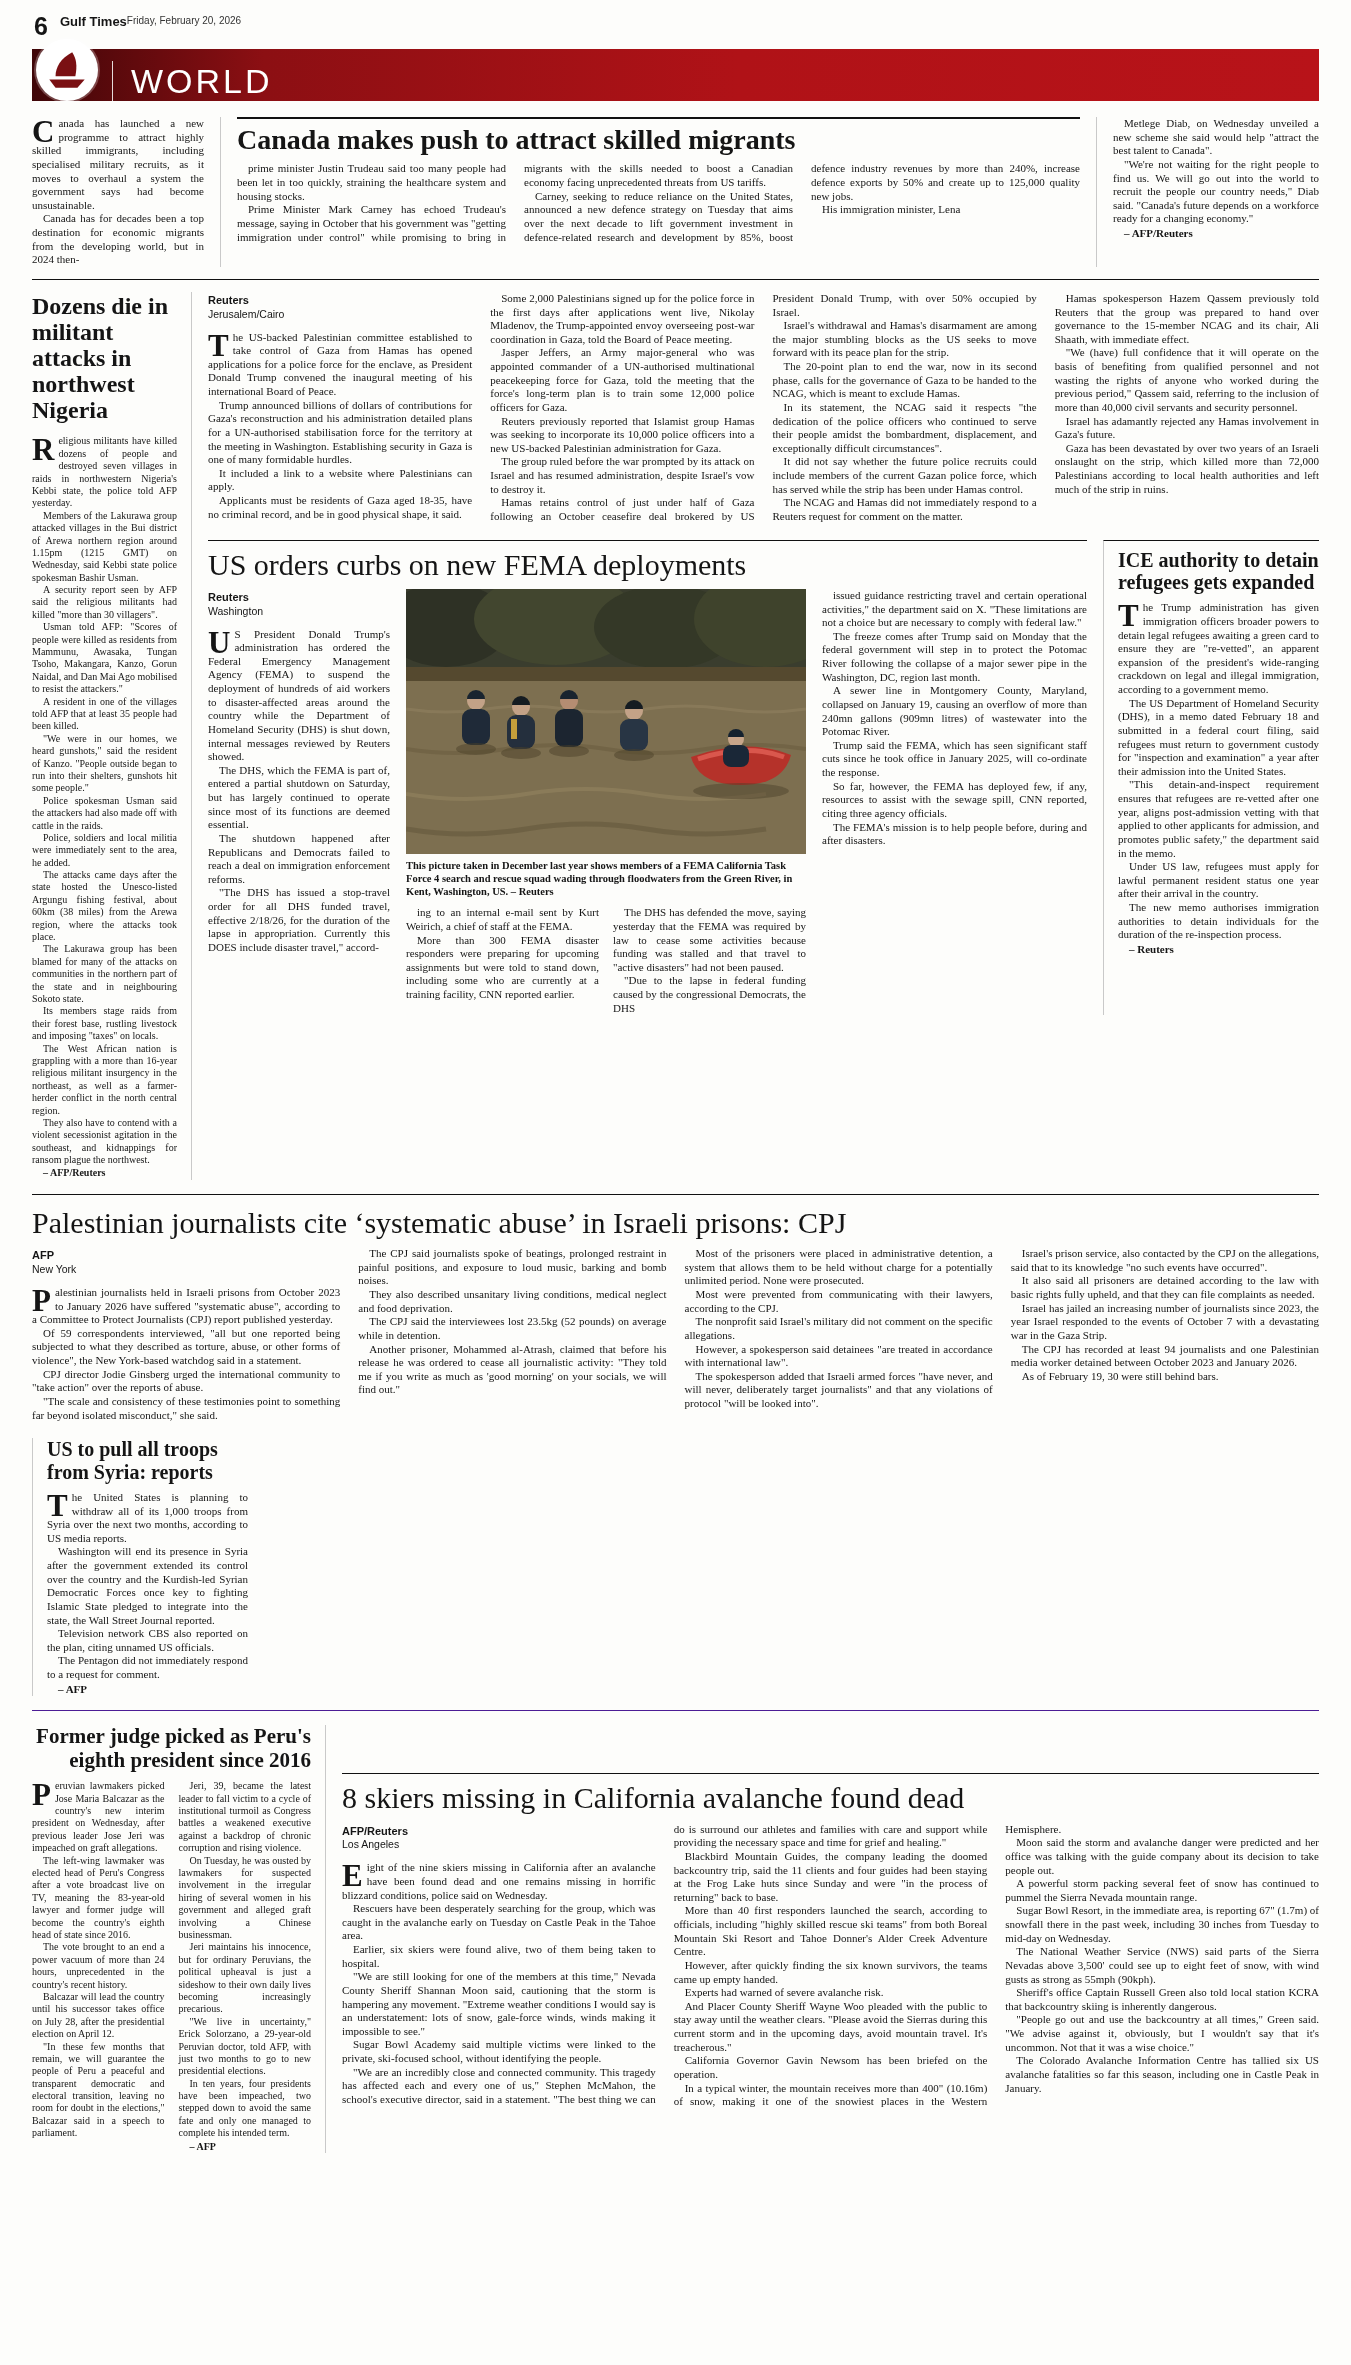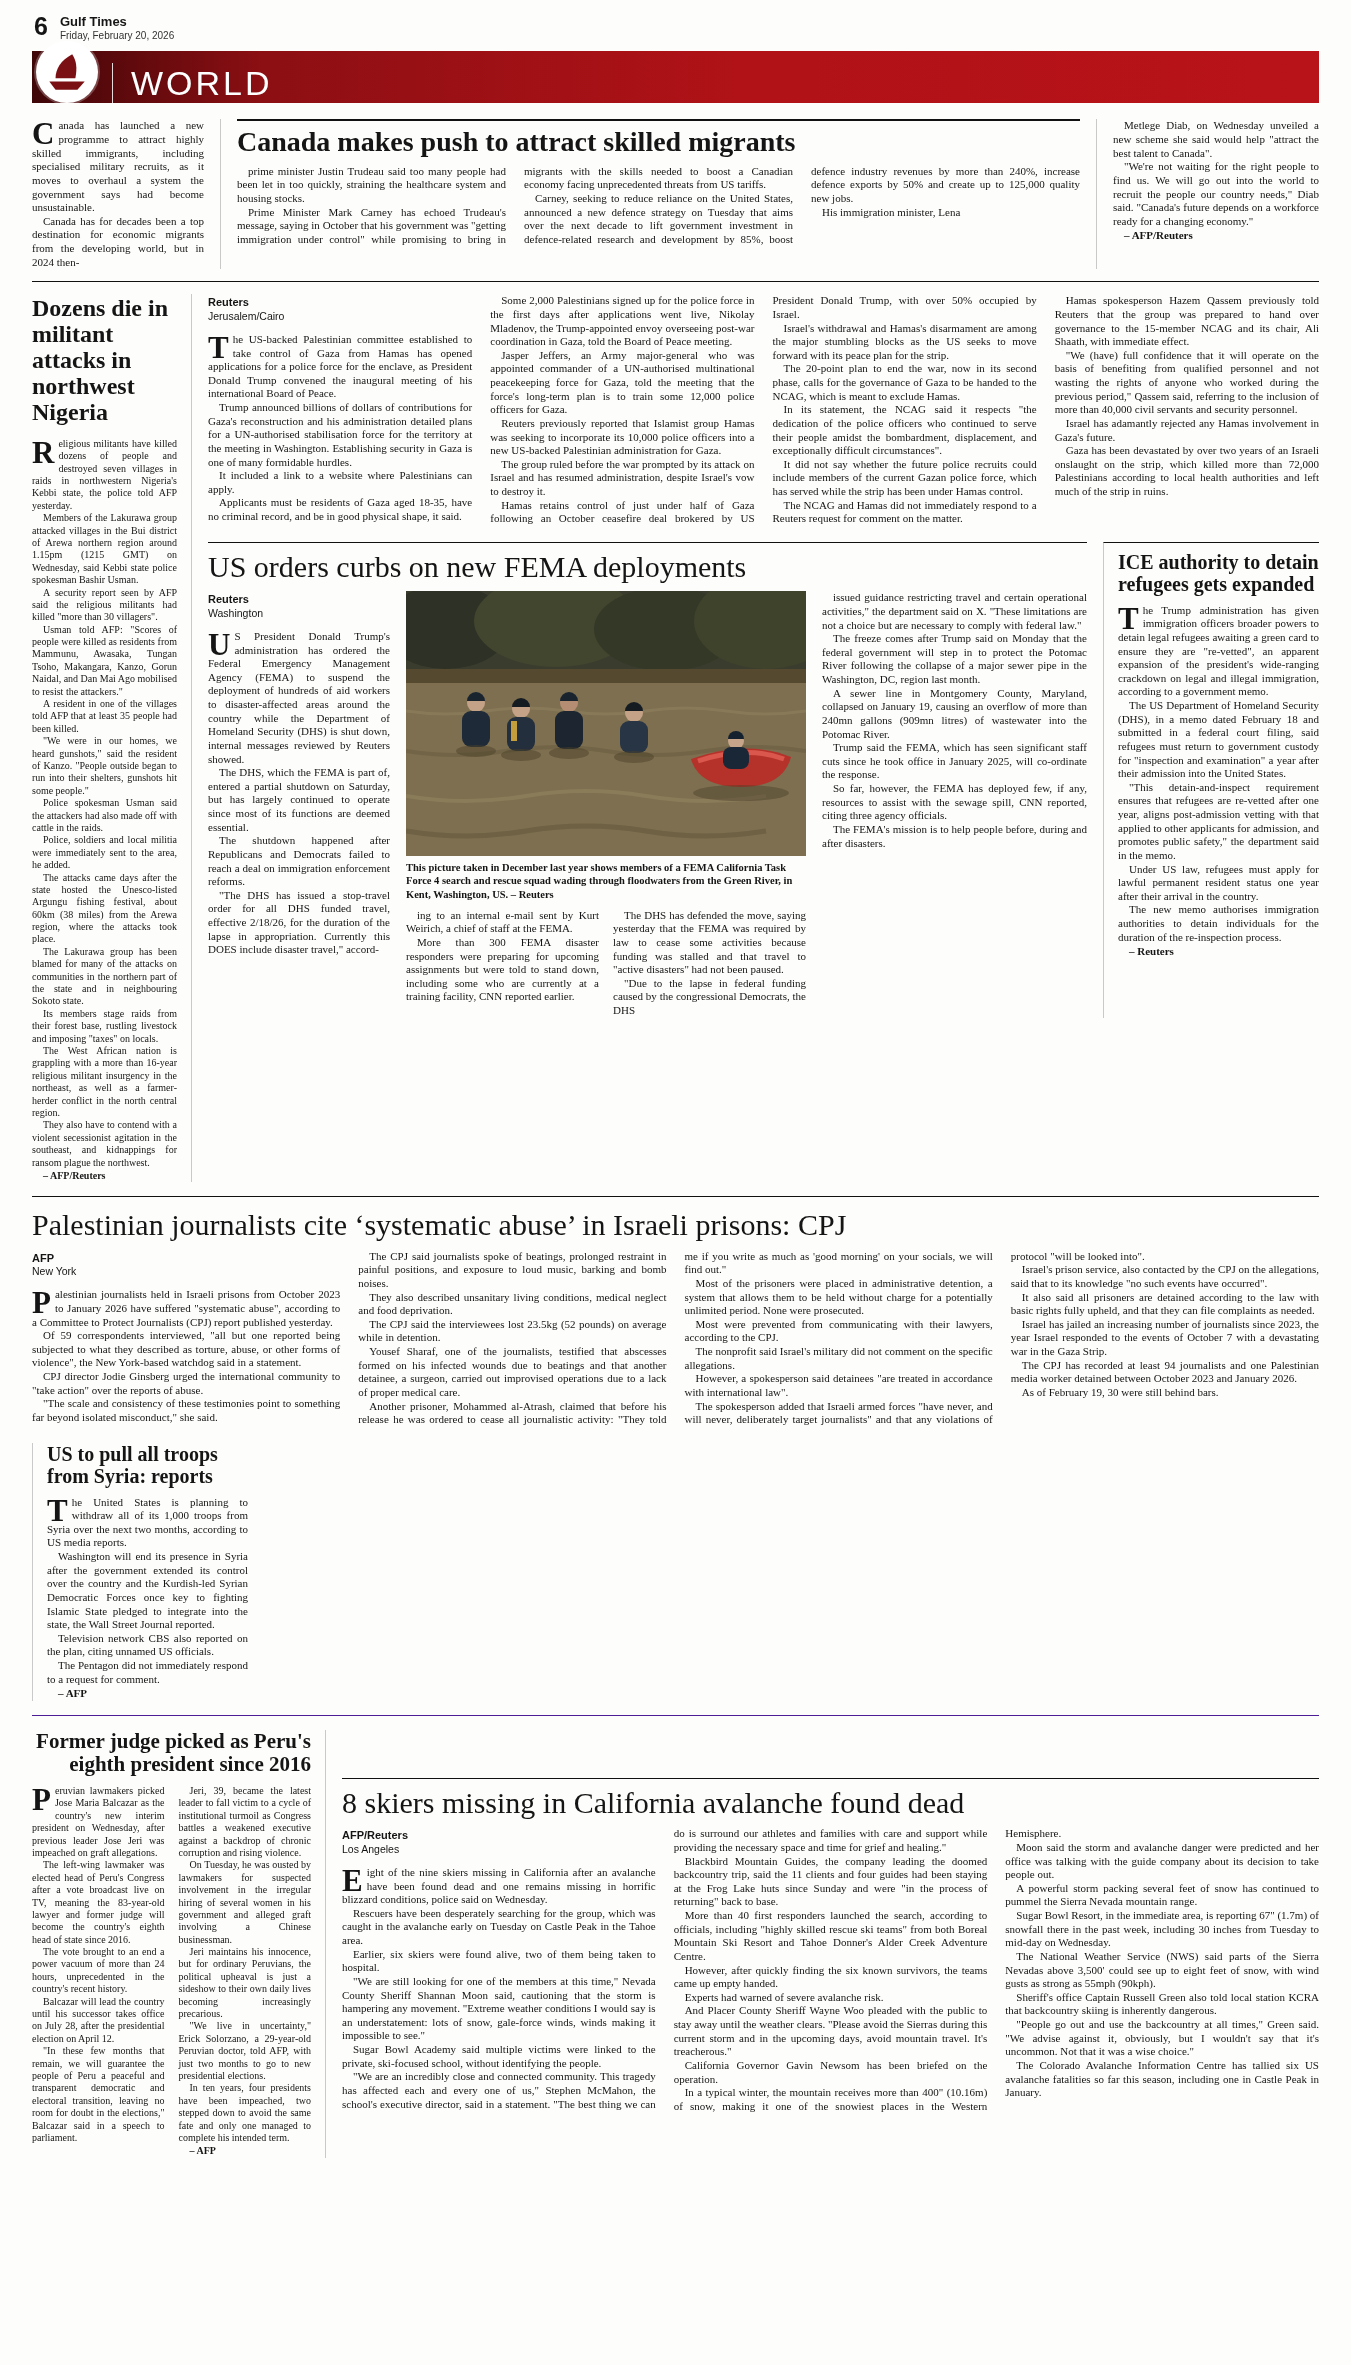--- a/index.html
+++ b/index.html
@@ -5,21 +5,21 @@
   * { margin:0; padding:0; box-sizing:border-box; }
   html,body { background:#e9e9e9; }
   .page {
     width:1351px; min-height:2365px; margin:0 auto; background:#fdfdfb;
     padding:8px 32px 30px; font-family:"Liberation Serif", serif; color:#151515;
   }
 
   
   .masthead { display:flex; align-items:flex-start; gap:12px; padding:6px 2px 10px; }
   .page-num { font-family:"Liberation Sans", sans-serif; font-weight:bold; font-size:25px; line-height:1; }
-  .mast-info { display:flex; flex-direction:column; line-height:1.15; padding-top:1px; }
+  .mast-info { display:flex; flex-direction:row; line-height:1.15; padding-top:1px; }
   .paper-name { font-family:"Liberation Sans", sans-serif; font-weight:bold; font-size:13px; }
   .paper-date { font-family:"Liberation Sans", sans-serif; font-size:10px; color:#333; }
 
   
   .section-banner {
     position:relative; height:52px; display:flex; align-items:flex-end; margin-bottom:16px;
     background:linear-gradient(90deg, #3f0608 0%, #8c0f13 18%, #b01217 55%, #b81319 100%);
   }
   .logo-circle {
     width:62px; height:62px; border-radius:50%; background:#fff; flex:0 0 auto;
@@ -307,21 +307,20 @@
           <div class="location">New York</div>
         </div>
         <p class="para lead"><span class="dropcap">P</span><span>alestinian journalists held in Israeli prisons from October 2023 to January 2026 have suffered "systematic abuse", according to a Committee to Protect Journalists (CPJ) report published yesterday.</span></p>
         <div>
             <p class="para">Of 59 correspondents interviewed, "all but one reported being subjected to what they described as torture, abuse, or other forms of violence", the New York-based watchdog said in a statement.</p>
             <p class="para">CPJ director Jodie Ginsberg urged the international community to "take action" over the reports of abuse.</p>
             <p class="para">"The scale and consistency of these testimonies point to something far beyond isolated misconduct," she said.</p>
             <p class="para">The CPJ said journalists spoke of beatings, prolonged restraint in painful positions, and exposure to loud music, barking and bomb noises.</p>
             <p class="para">They also described unsanitary living conditions, medical neglect and food deprivation.</p>
             <p class="para">The CPJ said the interviewees lost 23.5kg (52 pounds) on average while in detention.</p>
-            <p class="para">Yousef Sharaf, one of the journalists, testified that abscesses formed on his infected wounds due to beatings and that another detainee, a surgeon, carried out improvised operations due to a lack of proper medical care.</p>
             <p class="para">Another prisoner, Mohammed al-Atrash, claimed that before his release he was ordered to cease all journalistic activity: "They told me if you write as much as 'good morning' on your socials, we will find out."</p>
             <p class="para">Most of the prisoners were placed in administrative detention, a system that allows them to be held without charge for a potentially unlimited period. None were prosecuted.</p>
             <p class="para">Most were prevented from communicating with their lawyers, according to the CPJ.</p>
             <p class="para">The nonprofit said Israel's military did not comment on the specific allegations.</p>
             <p class="para">However, a spokesperson said detainees "are treated in accordance with international law".</p>
             <p class="para">The spokesperson added that Israeli armed forces "have never, and will never, deliberately target journalists" and that any violations of protocol "will be looked into".</p>
             <p class="para">Israel's prison service, also contacted by the CPJ on the allegations, said that to its knowledge "no such events have occurred".</p>
             <p class="para">It also said all prisoners are detained according to the law with basic rights fully upheld, and that they can file complaints as needed.</p>
             <p class="para">Israel has jailed an increasing number of journalists since 2023, the year Israel responded to the events of October 7 with a devastating war in the Gaza Strip.</p>
             <p class="para">The CPJ has recorded at least 94 journalists and one Palestinian media worker detained between October 2023 and January 2026.</p>

